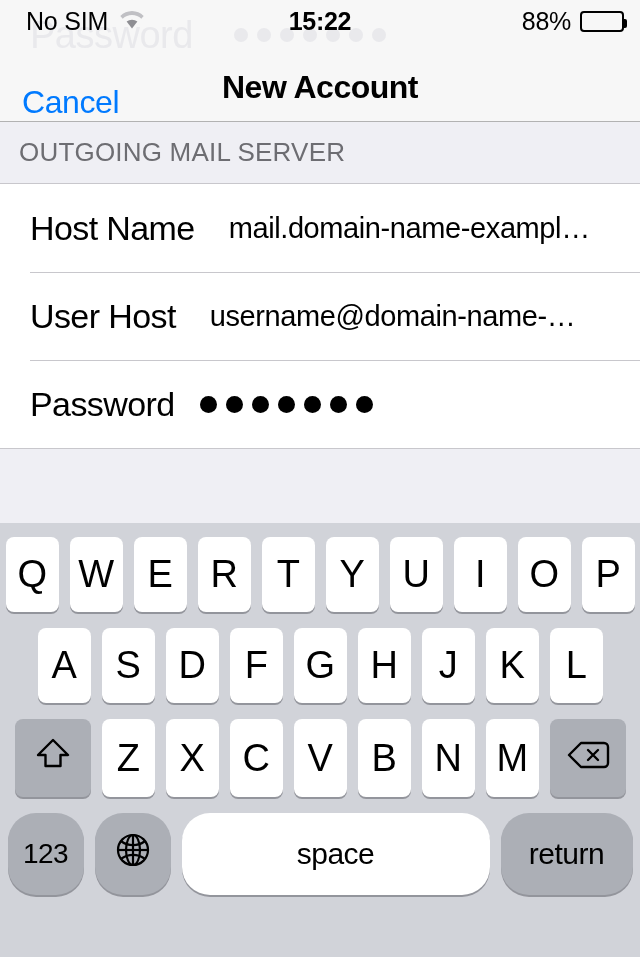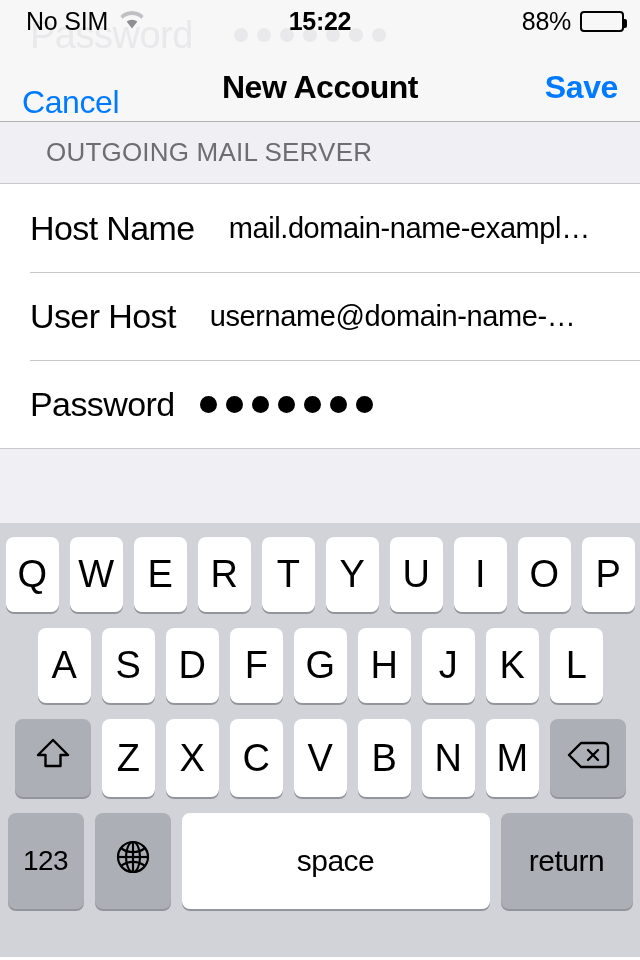--- a/index.html
+++ b/index.html
@@ -108,21 +108,21 @@
     font-size:32px; font-weight:bold; color:#007aff; letter-spacing:-0.4px;
     cursor:pointer;
   }
 
   
   .section-header{
     height:62px;
     background:#efeff4;
     display:flex;
     align-items:center;
-    padding-left:46px;
+    padding-left:19px;
     border-bottom:1px solid #c8c7cc;
   }
   .section-header-text{
     font-size:26px;
     color:#6d6d72;
     letter-spacing:0.2px;
   }
 
   
   .table{ background:#fff; }
@@ -215,21 +215,21 @@
   .key.gray{
     background:#acafb6;
     box-shadow:0 2px 0 rgba(136,138,145,0.85);
   }
   .key.wide-shift{ width:76px; }
   .key.wide-del{ width:76px; }
   .key.k123{ width:76px; font-size:28px; }
   .key.kglobe{ width:76px; }
   .key.kspace{ width:308px; font-size:30px; }
   .key.kreturn{ width:132px; font-size:30px; }
-  .kb-row.r4 .key{ height:96px; }
+  .kb-row.r4 .key{ height:82px;border-radius:28px; }
   .kb-row.r3 .key{ height:78px; }
 
   .glyph{ display:block; }
 </style>
 </head>
 <body>
 
 <div class="status-bar">
 
   <div class="ghost-layer">
@@ -264,21 +264,20 @@
         <span class="battery-fill" id="battery-fill" style="width: 88%;"></span>
         <span class="battery-cap"></span>
       </span>
     </div>
   </div>
 </div>
 
 <div class="nav-bar">
   <div class="nav-cancel">Cancel</div>
   <div class="nav-title">New Account</div>
-  <div class="nav-save">Save</div>
 </div>
 
 <div class="section-header">
   <span class="section-header-text">OUTGOING MAIL SERVER</span>
 </div>
 
 <div class="table">
 
   <div class="row">
     <span class="row-label">Host Name</span>

